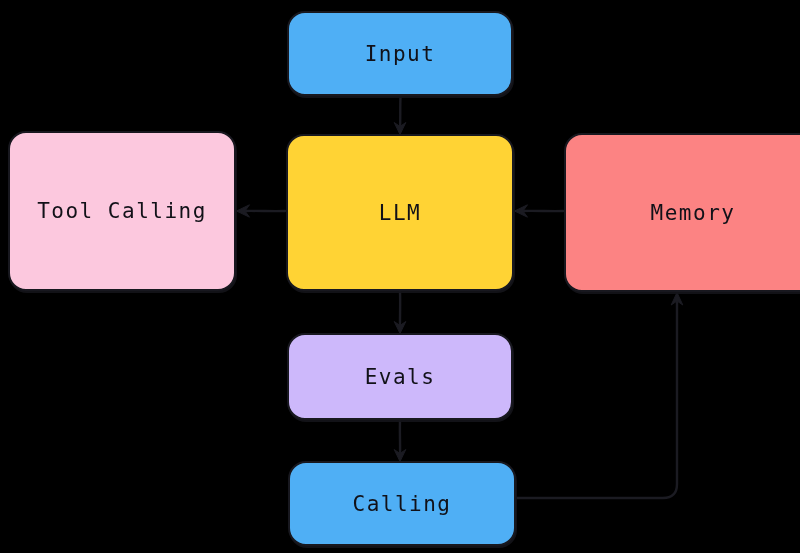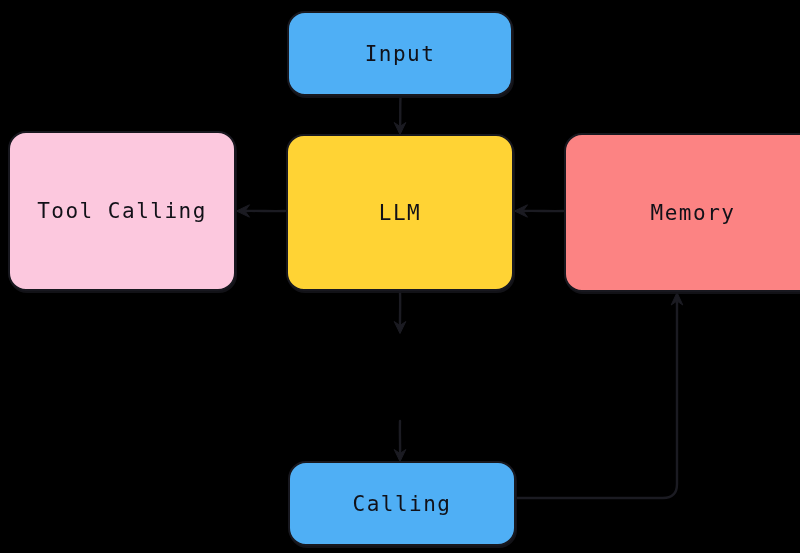--- a/index.html
+++ b/index.html
@@ -101,18 +101,21 @@
   </div>
 
   <div class="node" style="left:286px; top:134px; width:228px; height:157px; background:#FFD334;">
     <span class="node-label">LLM</span>
   </div>
 
   <div class="node" style="left:564px; top:133px; width:258px; height:159px; background:#FC8383;">
     <span class="node-label">Memory</span>
   </div>
 
+  <div class="node" style="left:287px; top:333px; width:226px; height:87px; background:#CDB8FB;">
+    <span class="node-label">Evals</span>
+  </div>
 
   <div class="node" style="left:288px; top:461px; width:228px; height:85px; background:#4FAFF5;">
     <span class="node-label">Calling</span>
   </div>
 
 </div>
 
 </body></html>

